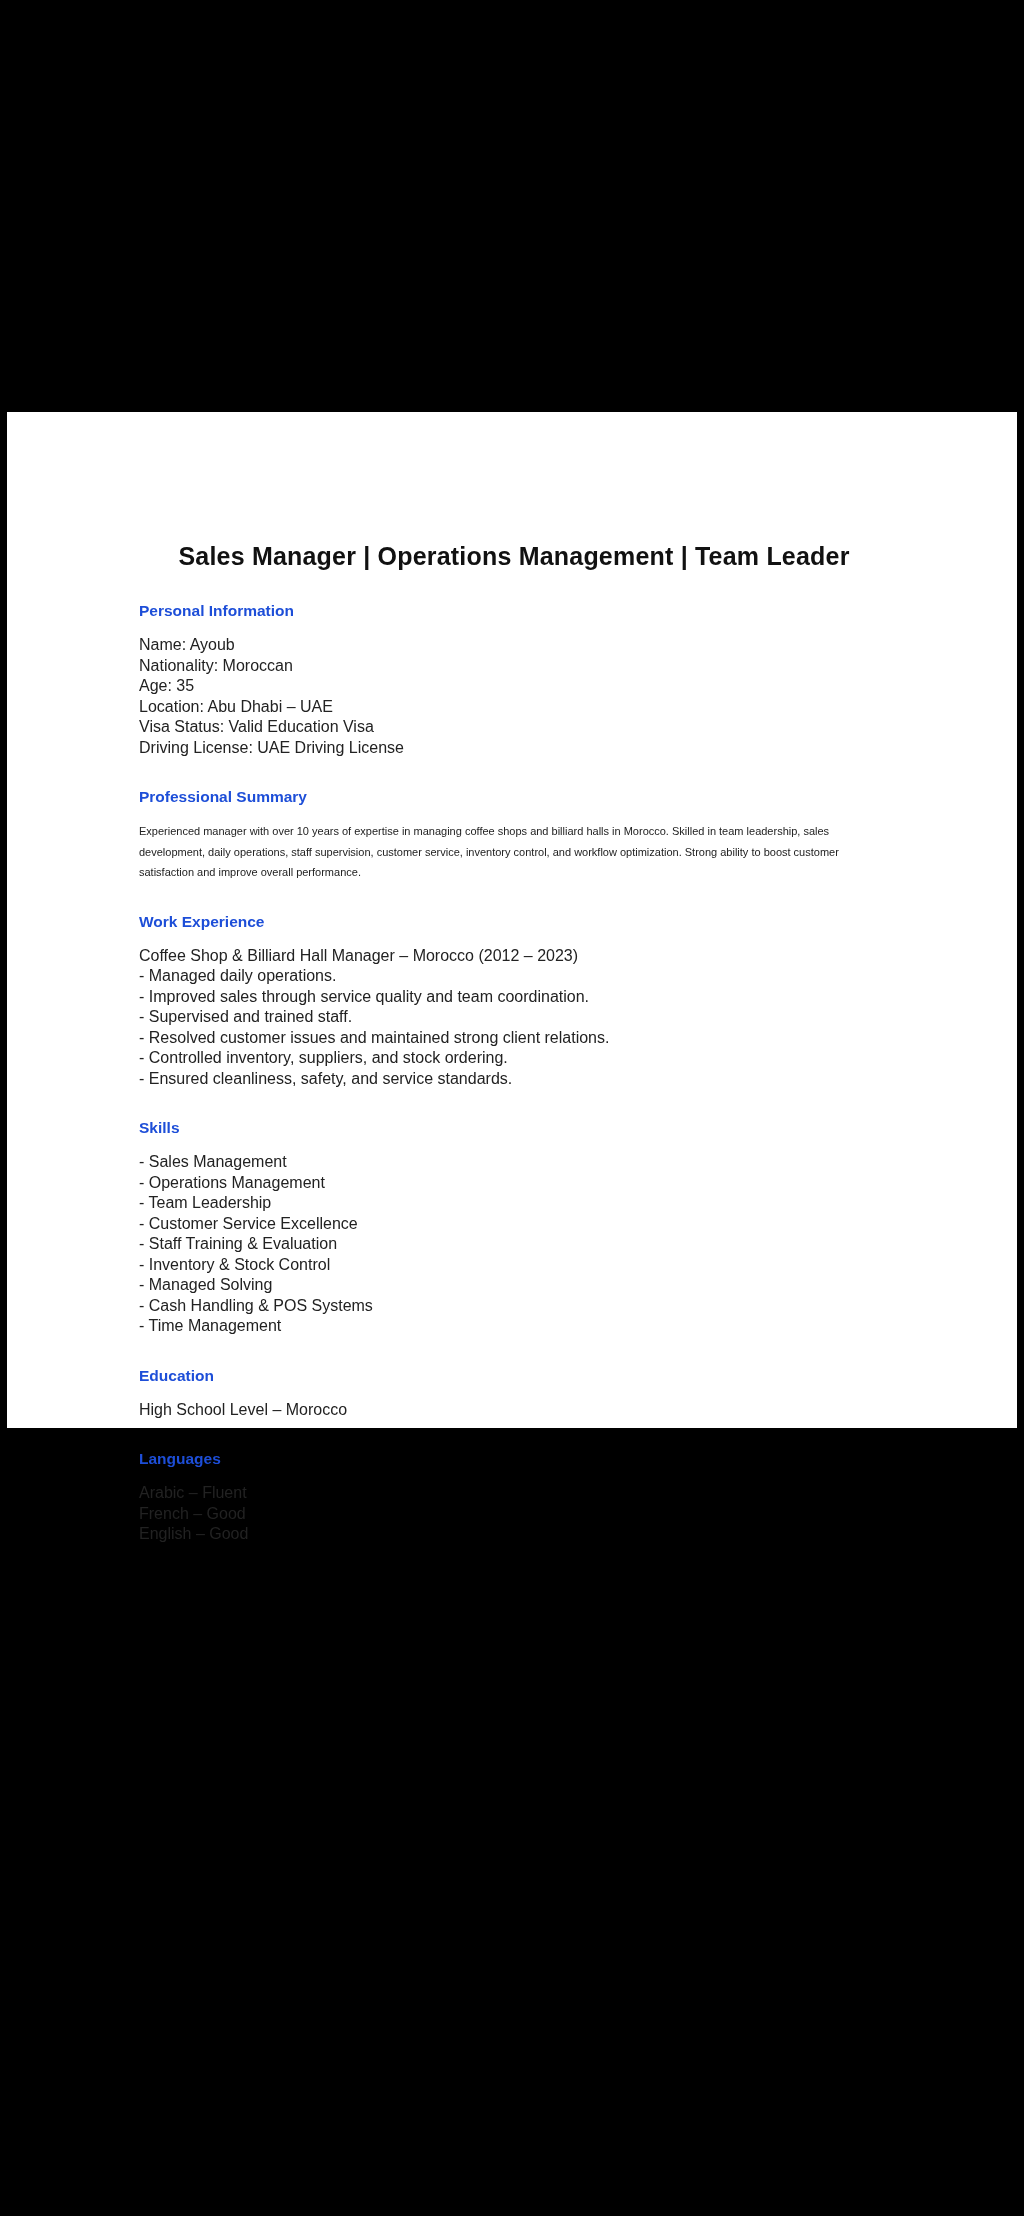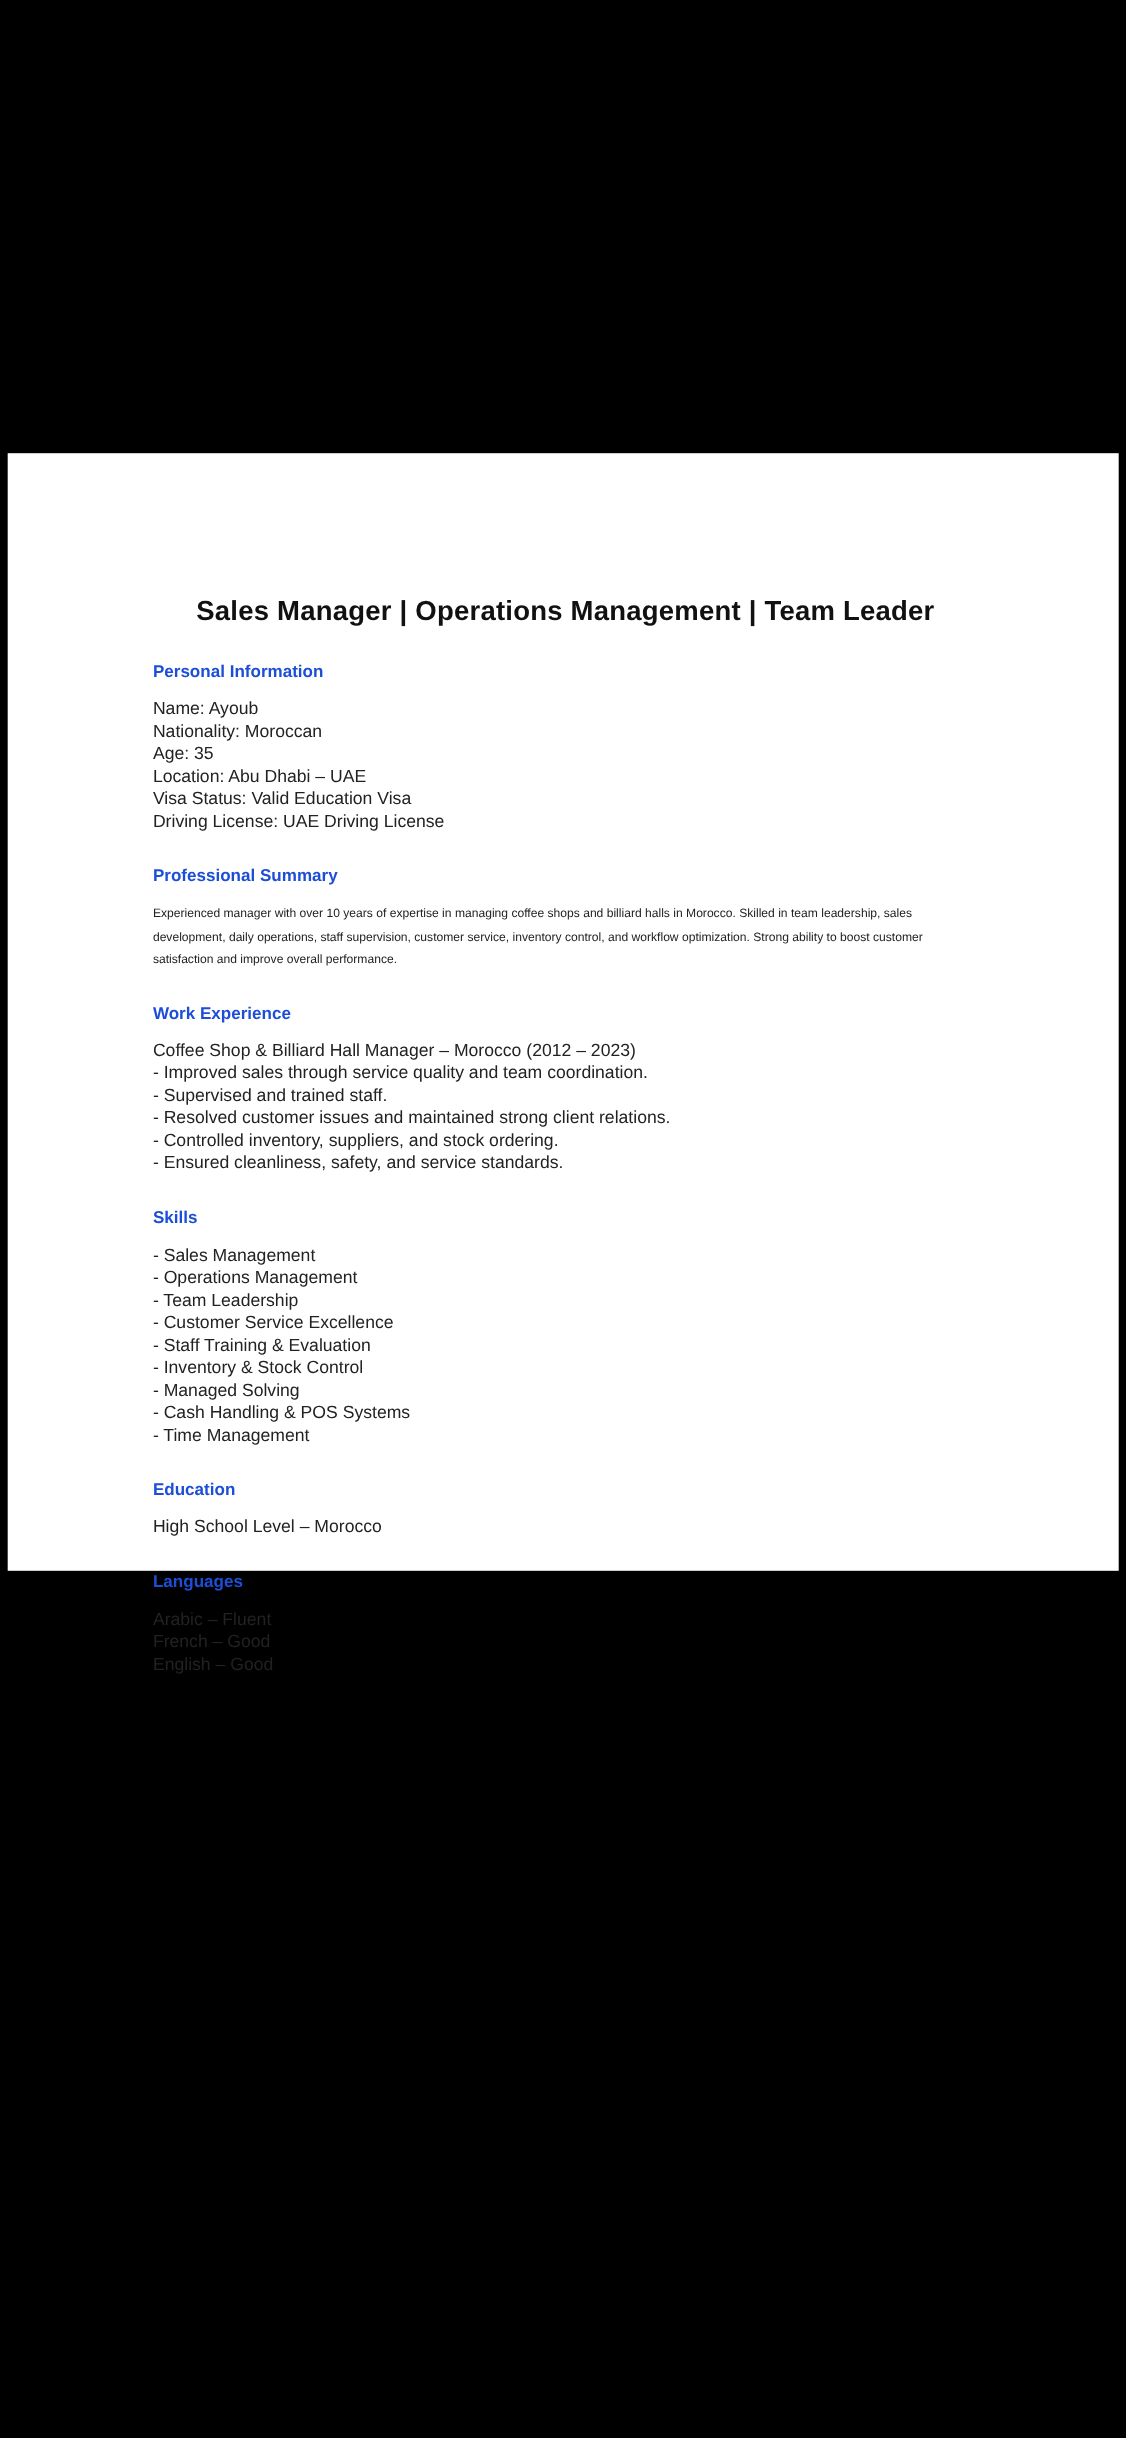--- a/index.html
+++ b/index.html
@@ -83,20 +83,21 @@
       </div>
 
       <div class="section">
         <div class="section-heading">Professional Summary</div>
         <div class="paragraph">Experienced manager with over 10 years of expertise in managing coffee shops and billiard halls in Morocco. Skilled in team leadership, sales development, daily operations, staff supervision, customer service, inventory control, and workflow optimization. Strong ability to boost customer satisfaction and improve overall performance.</div>
       </div>
 
       <div class="section">
         <div class="section-heading">Work Experience</div>
         <div class="line">Coffee Shop &amp; Billiard Hall Manager – Morocco (2012 – 2023)</div>
+        <div class="line">- Managed daily operations.</div>
         <div class="line">- Improved sales through service quality and team coordination.</div>
         <div class="line">- Supervised and trained staff.</div>
         <div class="line">- Resolved customer issues and maintained strong client relations.</div>
         <div class="line">- Controlled inventory, suppliers, and stock ordering.</div>
         <div class="line">- Ensured cleanliness, safety, and service standards.</div>
       </div>
 
       <div class="section">
         <div class="section-heading">Skills</div>
         <div class="line">- Sales Management</div>

